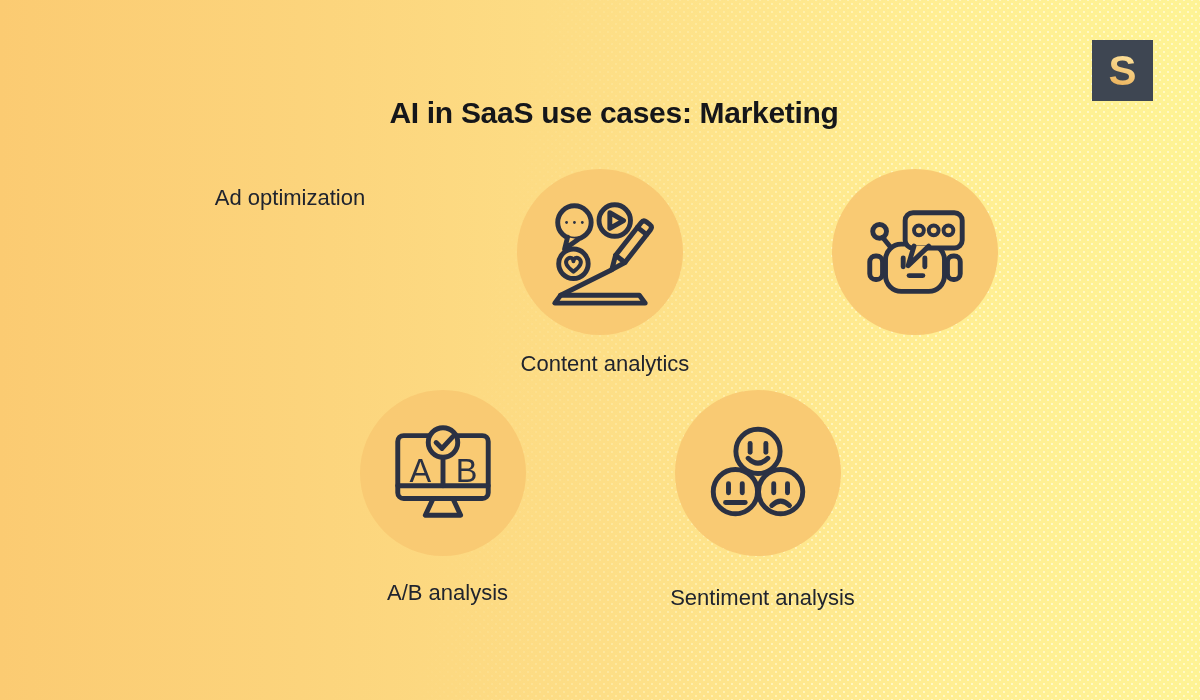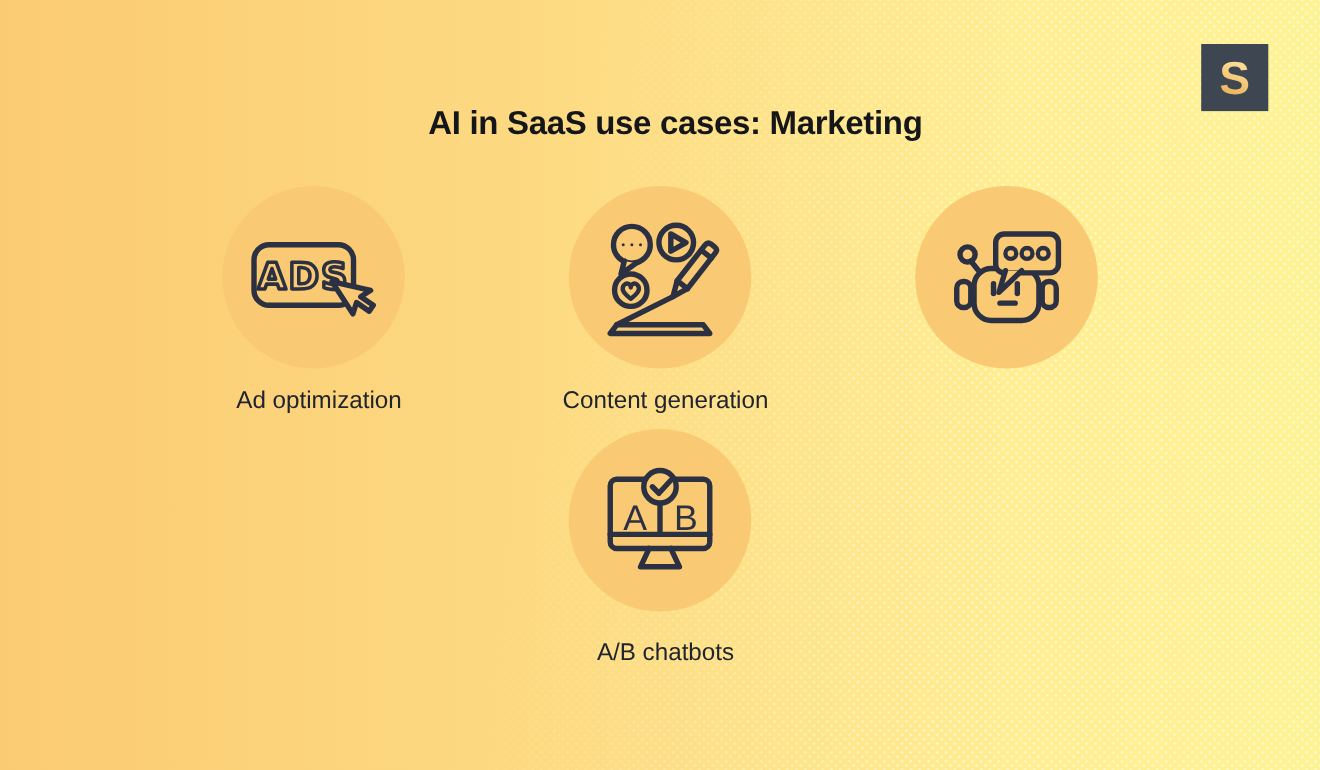--- a/index.html
+++ b/index.html
@@ -66,27 +66,20 @@
 
   <div class="logo">
     <span class="logo-letter">S</span>
   </div>
 
   <div class="grid">
 
     <div class="row">
 
       <div class="cell">
-        <div class="circle">
-          <svg width="118" height="118" viewBox="0 0 120 120" fill="none" stroke="#2b3143" stroke-width="5" stroke-linecap="round" stroke-linejoin="round">
-            <rect x="5" y="30" width="92" height="56" rx="14"></rect>
-            <text x="51" y="71" text-anchor="middle" font-family="DejaVu Sans, sans-serif" font-weight="bold" font-size="34" letter-spacing="2" fill="none" stroke="#2b3143" stroke-width="3.3">ADS</text>
-            <path d="M0 0 L0 23 L5.5 18.5 L9 27 L13 25.3 L9.5 17 L16.5 17 Z" transform="translate(77,64) rotate(-33) scale(1.55)" fill="#f9ca73" stroke-width="3.2"></path>
-          </svg>
-        </div>
         <div class="label">Ad optimization</div>
       </div>
 
       <div class="cell">
         <div class="circle">
           <svg width="118" height="118" viewBox="0 0 120 120" fill="none" stroke="#2b3143" stroke-width="5" stroke-linecap="round" stroke-linejoin="round">
 
             <path d="M14 112 L106 112 L100 104 L20 104 Z"></path>
             <path d="M20 104 L72 78"></path>
 
@@ -102,21 +95,21 @@
             <circle cx="34" cy="30" r="1.4" fill="#2b3143" stroke="none"></circle>
             <circle cx="42" cy="30" r="1.4" fill="#2b3143" stroke="none"></circle>
 
             <circle cx="75" cy="28" r="16"></circle>
             <path d="M70 20 L84 28 L70 36 Z"></path>
 
             <circle cx="33" cy="72" r="15" fill="#f9ca73"></circle>
             <path d="M33 80 C26 74.5 23.5 70.5 27 67 C29.8 64.2 33 66.8 33 69.5 C33 66.8 36.2 64.2 39 67 C42.5 70.5 40 74.5 33 80 Z" stroke-width="4"></path>
           </svg>
         </div>
-        <div class="label">Content generation</div>
+        <div class="label">Content analytics</div>
       </div>
 
       <div class="cell">
         <div class="circle">
           <svg width="118" height="118" viewBox="0 0 120 120" fill="none" stroke="#2b3143" stroke-width="5" stroke-linecap="round" stroke-linejoin="round">
 
             <circle cx="24" cy="39" r="7"></circle>
             <path d="M27 45 L35 55"></path>
 
             <rect x="14" y="64" width="13" height="24" rx="6"></rect>
@@ -149,20 +142,42 @@
             <path d="M50 86 L42 103 L78 103 L70 86"></path>
 
             <path d="M60 45 L60 73"></path>
             <circle cx="60" cy="29" r="15" fill="#f9ca73"></circle>
             <path d="M53 29 L59 35 L70 23"></path>
 
             <text x="37" y="69" text-anchor="middle" font-family="Liberation Sans, sans-serif" font-size="33" fill="#2b3143" stroke="none">A</text>
             <text x="84" y="69" text-anchor="middle" font-family="Liberation Sans, sans-serif" font-size="33" fill="#2b3143" stroke="none">B</text>
           </svg>
         </div>
-        <div class="label">A/B chatbots</div>
+        <div class="label">A/B analysis</div>
       </div>
 
+      <div class="cell">
+        <div class="circle">
+          <svg width="118" height="118" viewBox="0 0 120 120" fill="none" stroke="#2b3143" stroke-width="5" stroke-linecap="round" stroke-linejoin="round">
+
+            <circle cx="60" cy="38" r="22.5" fill="#f9ca73"></circle>
+            <path d="M52 30 L52 39"></path>
+            <path d="M68 30 L68 39"></path>
+            <path d="M50 45 Q60 55 70 45"></path>
+
+            <circle cx="37" cy="79" r="22.5" fill="#f9ca73"></circle>
+            <path d="M30 71 L30 80"></path>
+            <path d="M44 71 L44 80"></path>
+            <path d="M27 90 L47 90"></path>
+
+            <circle cx="83" cy="79" r="22.5" fill="#f9ca73"></circle>
+            <path d="M76 71 L76 80"></path>
+            <path d="M90 71 L90 80"></path>
+            <path d="M74 93 Q83 84 92 93"></path>
+          </svg>
+        </div>
+        <div class="label">Sentiment analysis</div>
+      </div>
 
     </div>
 
   </div>
 </div>
 
 </body></html>

